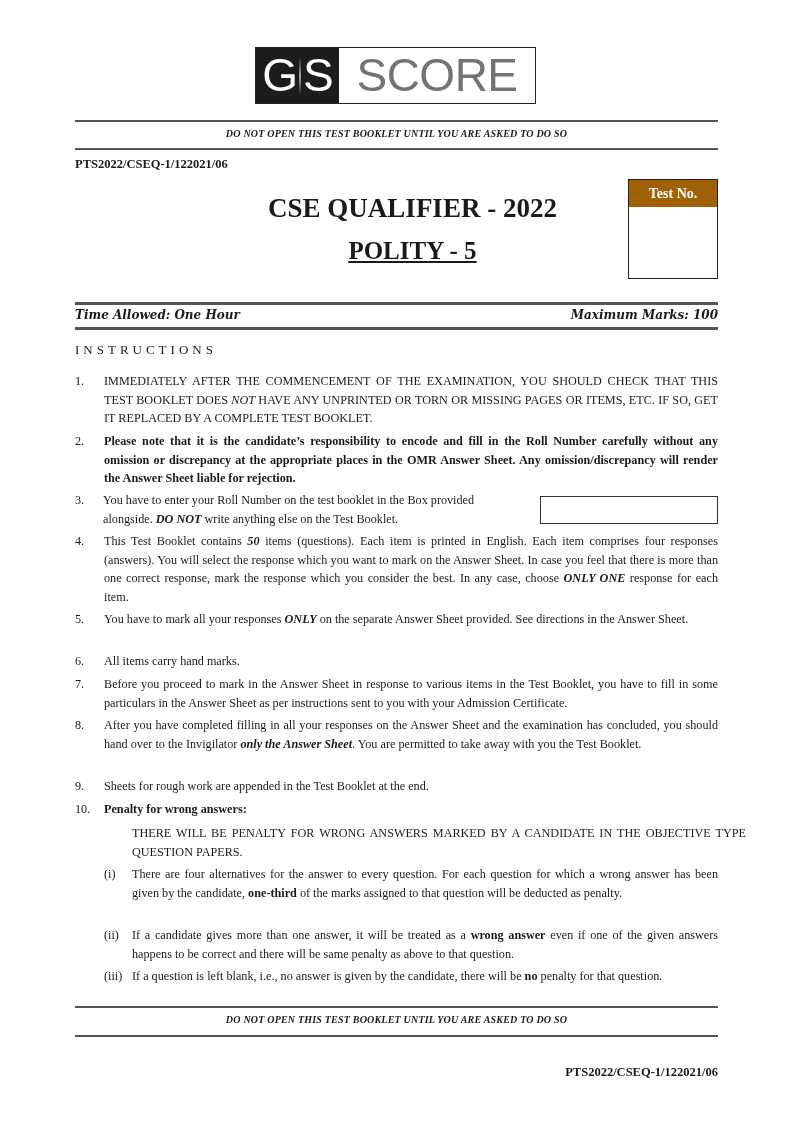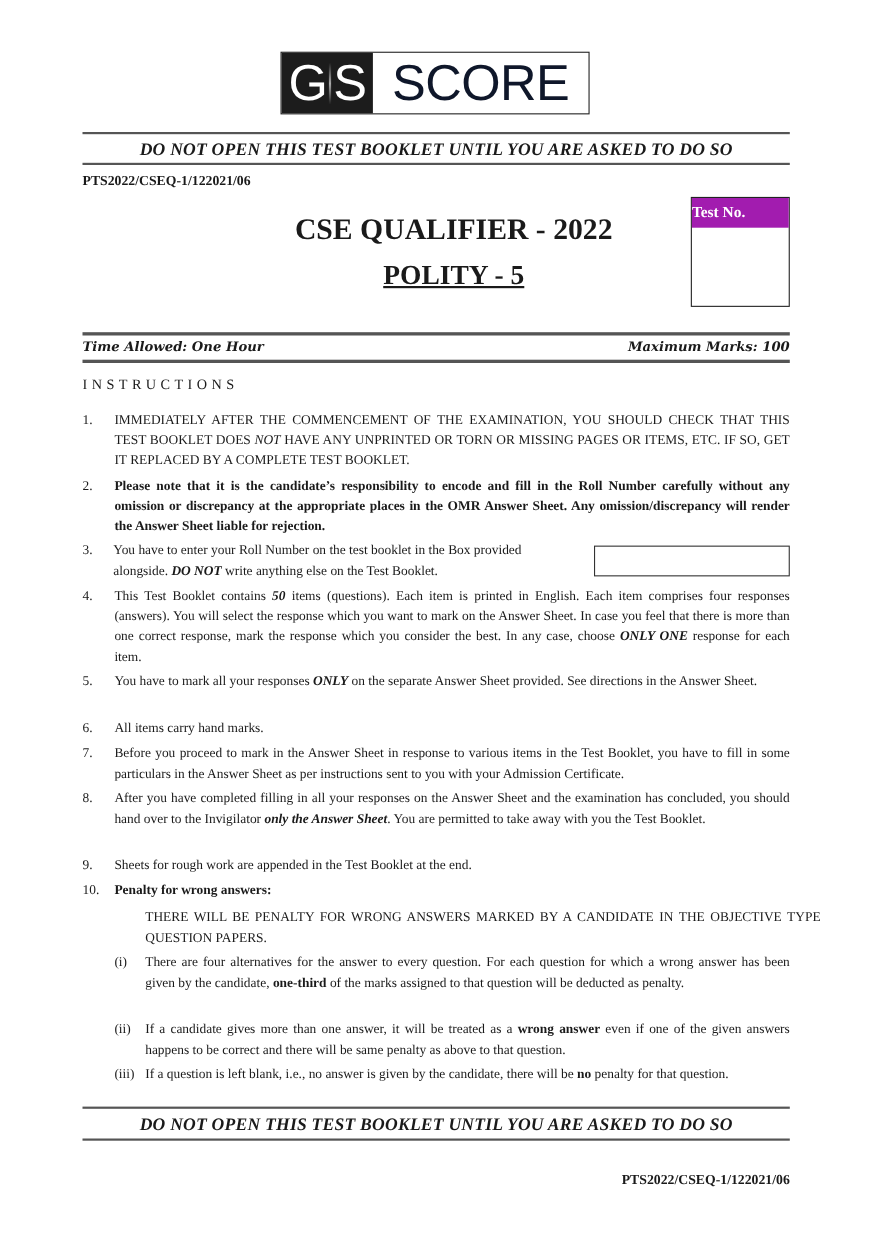--- a/index.html
+++ b/index.html
@@ -1,27 +1,27 @@
 <!DOCTYPE html>
 <html><head>
 <meta charset="utf-8">
 <style>
   html, body { margin:0; padding:0; background:#ffffff; }
   body { width:794px; height:1123px; position:relative; overflow:hidden; color:#1a1a1a; font-family:"DejaVu Serif", serif; }
   .abs { position:absolute; }
   .logo { left:255px; top:47px; width:281px; height:57px; border:1.5px solid #222; box-sizing:border-box; display:flex; }
   .logo-dark { width:83px; height:100%; background:#1c1c1c; color:#fff; font-family:"Liberation Sans", sans-serif; font-size:46px; line-height:55px; display:flex; justify-content:center; align-items:center; letter-spacing:-1px; }
   .logo-dark .sep { display:inline-block; width:2px; height:38px; background:linear-gradient(#1c1c1c,#aaa,#1c1c1c); margin:0 2px; }
-  .logo-light { flex:1; color:#0f172a; font-family:"Liberation Sans", sans-serif; font-size:46px; line-height:55px; text-align:center; letter-spacing:-0.5px; }
+  .logo-light { flex:1; color:#737373; font-family:"Liberation Sans", sans-serif; font-size:46px; line-height:55px; text-align:center; letter-spacing:-0.5px; }
   .hr { left:75px; width:643px; height:2px; background:#555; }
-  .warn { left:75px; width:643px; text-align:center; font-family:"Liberation Serif", serif; font-style:italic; font-weight:bold; font-size:16px; letter-spacing:0.2px; }
+  .warn { left:75px; width:643px; text-align:center; font-family:"Liberation Serif", serif; font-style:italic; font-weight:bold; font-size:10px; letter-spacing:0.2px; }
   .code { font-family:"Liberation Serif", serif; font-weight:bold; font-size:12.5px; }
   .title { left:91px; width:643px; text-align:center; font-family:"Liberation Serif", serif; font-weight:bold; font-size:27px; }
   .testbox { left:628px; top:179px; width:90px; height:100px; border:1.5px solid #222; box-sizing:border-box; }
-  .testbox-head { background:#a21caf; color:#fff; text-align:left; font-family:"Liberation Serif", serif; font-weight:bold; font-size:14px; height:27px; line-height:27px; }
+  .testbox-head { background:#a16207; color:#fff; text-align:center; font-family:"Liberation Serif", serif; font-weight:bold; font-size:14px; height:27px; line-height:27px; }
   .testbox-num { text-align:center; font-family:"Liberation Sans", sans-serif; font-weight:bold; font-size:44px; line-height:68px; }
   .meta { font-family:"DejaVu Serif", serif; font-style:italic; font-weight:bold; font-size:12px; }
   .instr-title { left:75px; width:643px; text-align:left; font-family:"Liberation Serif", serif; font-size:13px; letter-spacing:4px; }
   .item { position:absolute; left:75px; width:643px; font-family:"Liberation Serif", serif; font-size:12.2px; line-height:18.5px; text-align:justify; }
   .item .num { position:absolute; left:0; top:0; width:25px; }
   .item .txt { margin-left:29px; }
   .sub { position:absolute; left:104px; width:614px; font-family:"Liberation Serif", serif; font-size:12.2px; line-height:18.5px; text-align:justify; }
   .sub .num { position:absolute; left:0; top:0; width:28px; }
   .sub .txt { margin-left:28px; }
   .b { font-weight:bold; }

